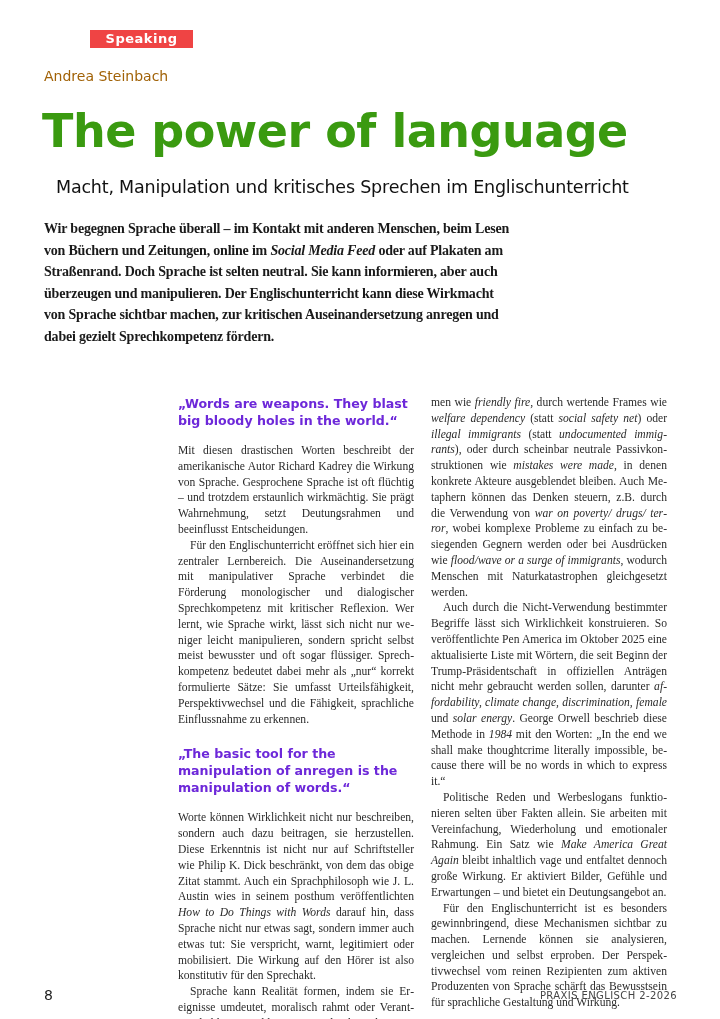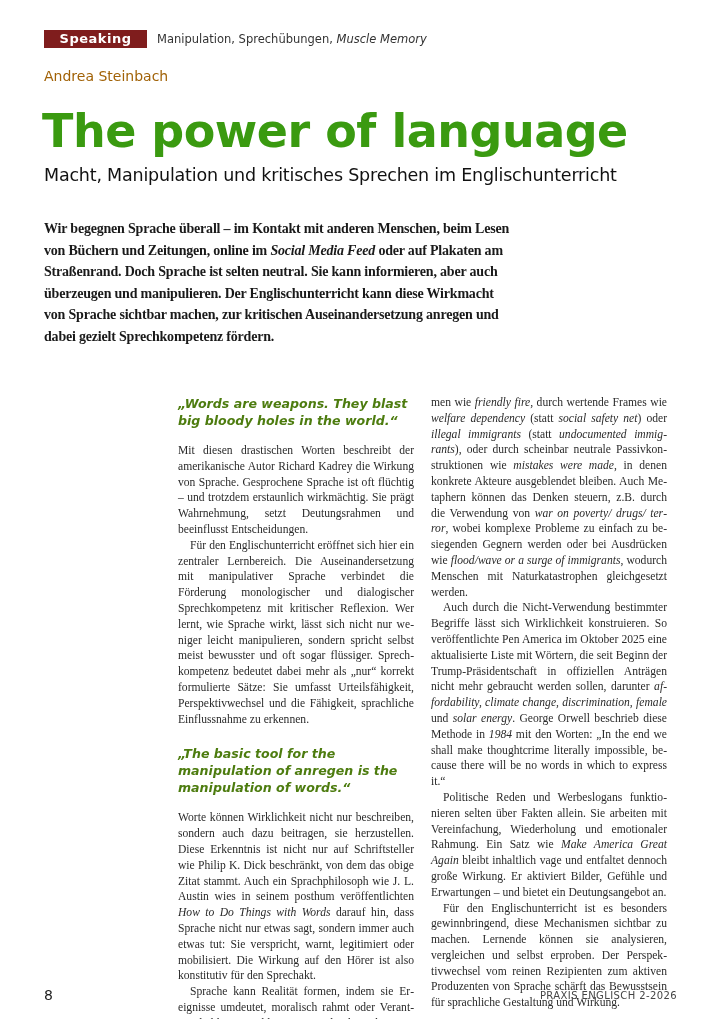--- a/index.html
+++ b/index.html
@@ -14,48 +14,47 @@
     font-family: "DejaVu Sans", sans-serif;
   }
   .keywords { margin-left: 10px; font-size: 11.5px; color: #333; font-family: "DejaVu Sans", sans-serif; }
   .keywords i { font-style: italic; }
   .author { position: absolute; left: 44px; top: 68px; font-size: 14px; color: #a16207; font-family: "DejaVu Sans", sans-serif; }
   .title {
     position: absolute; left: 42px; top: 104px; margin: 0; font-size: 46px; font-weight: bold;
     color: #3a9a10; letter-spacing: -0.5px; font-family: "DejaVu Sans", sans-serif;
   }
   .subtitle {
-    position: absolute; left: 44px; top: 165px; margin: 0; font-size: 17.5px; font-weight: normal;
+    position: absolute; left: 44px; top: 165px; margin: 12px; font-size: 17.5px; font-weight: normal;
     color: #111; font-family: "DejaVu Sans", sans-serif; letter-spacing: -0.2px;
   }
   .lead {
     position: absolute; left: 44px; top: 218px; width: 470px; margin: 0; font-size: 14px;
     line-height: 21.5px; font-weight: bold; color: #1a1a1a; font-family: Liberation Serif, serif;
     letter-spacing: -0.2px;
   }
   .col { position: absolute; top: 395px; width: 236px; font-family: "Liberation Serif", "DejaVu Serif", serif;
     font-size: 11.6px; line-height: 15.8px; color: #2a2a2a; text-align: justify; hyphens: manual; }
   .col-left { left: 178px; }
   .col-right { left: 431px; }
   .col p { margin: 0; text-indent: 0; }
   .col p.indent { text-indent: 12px; }
   .pull-quote {
-    font-family: "DejaVu Sans", sans-serif; font-style: italic; font-weight: bold; font-size: 12.6px;
-    line-height: 17px; color: #4d7c0f; text-align: left; margin: 0 0 14px 0;
+    font-family: "DejaVu Sans", sans-serif; font-weight: bold; font-size: 12.6px;
+    line-height: 17px; color: #6d28d9; text-align: left; margin: 0 0 14px 0;
   }
   .pull-quote.second { margin-top: 18px; }
   .footer-page { position: absolute; left: 44px; top: 987px; font-size: 14px; color: #222; font-family: "DejaVu Sans", sans-serif; }
   .footer-mag { position: absolute; right: 43px; top: 990px; font-size: 10px; color: #444; letter-spacing: 0.4px; font-family: "DejaVu Sans", sans-serif; }
 </style>
 </head>
 <body>
 
 <div class="topbar">
-  <div class="section-tag" style="background: #7f1d1d;">Speaking</div>
-  <div class="keywords"><span>Manipulation, Sprechübungen, </span><i>Muscle Memory</i></div>
+  <div class="section-tag" style="background: #ef4444; margin-left: 46px;">Speaking</div>
 </div>
 
 <div class="author">Andrea Steinbach</div>
 <h1 class="title" style="color: rgb(58, 154, 16);">The power of language</h1>
 <h2 class="subtitle">Macht, Manipulation und kritisches Sprechen im Englischunterricht</h2>
 
 <p class="lead"><span>Wir begegnen Sprache überall – im Kontakt mit anderen Menschen, beim Lesen von Büchern und Zeitungen, online im </span><i>Social Media Feed</i><span> oder auf Plakaten am Straßenrand. Doch Sprache ist selten neutral. Sie kann informieren, aber auch überzeugen und manipulieren. Der Englischunter­richt kann diese Wirkmacht von Sprache sichtbar machen, zur kritischen Auseinandersetzung anregen und dabei gezielt Sprechkompetenz fördern.</span></p>
 
 <div class="col col-left">
   <div class="pull-quote">„Words are weapons. They blast big bloody holes in the world.“</div>

